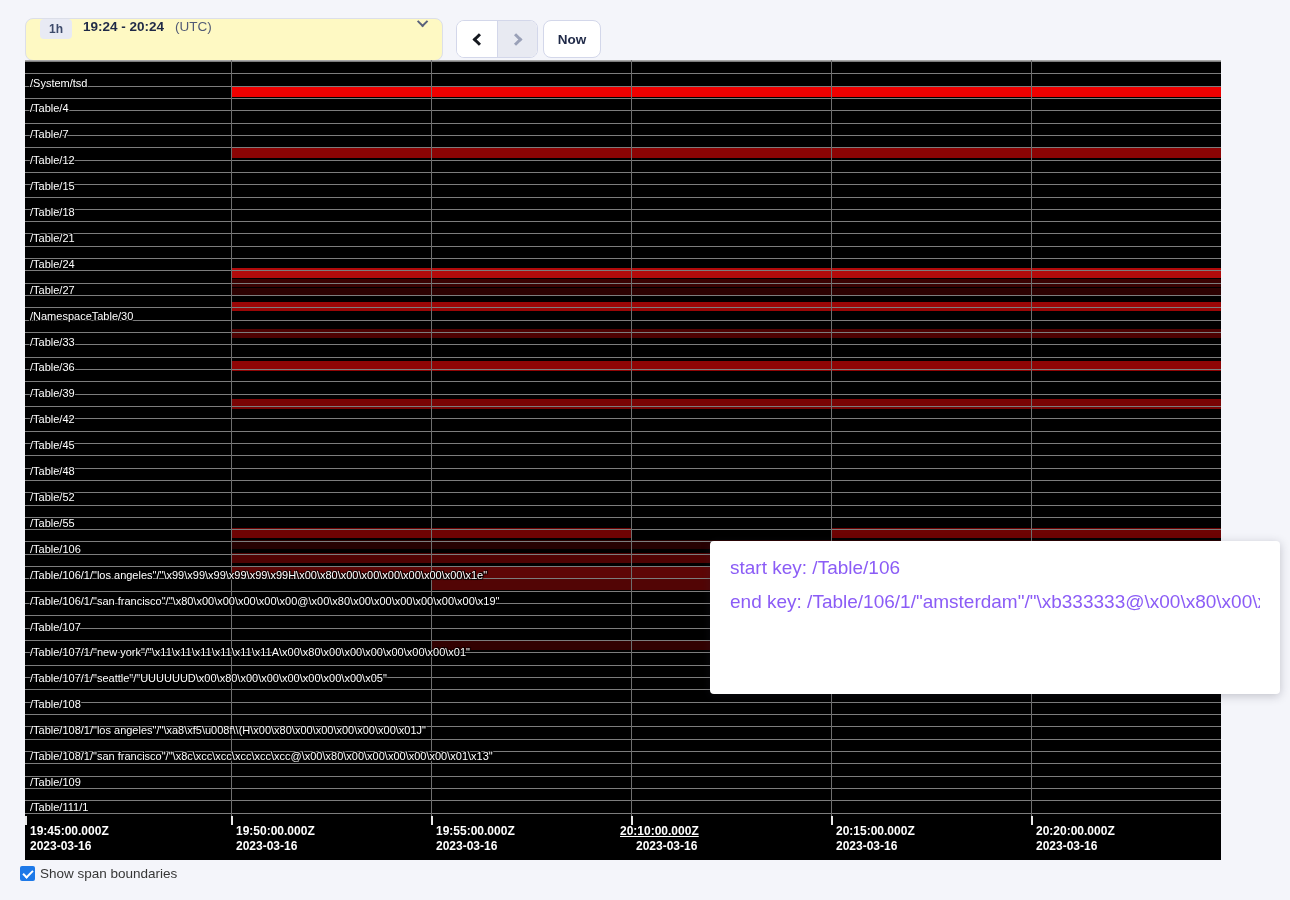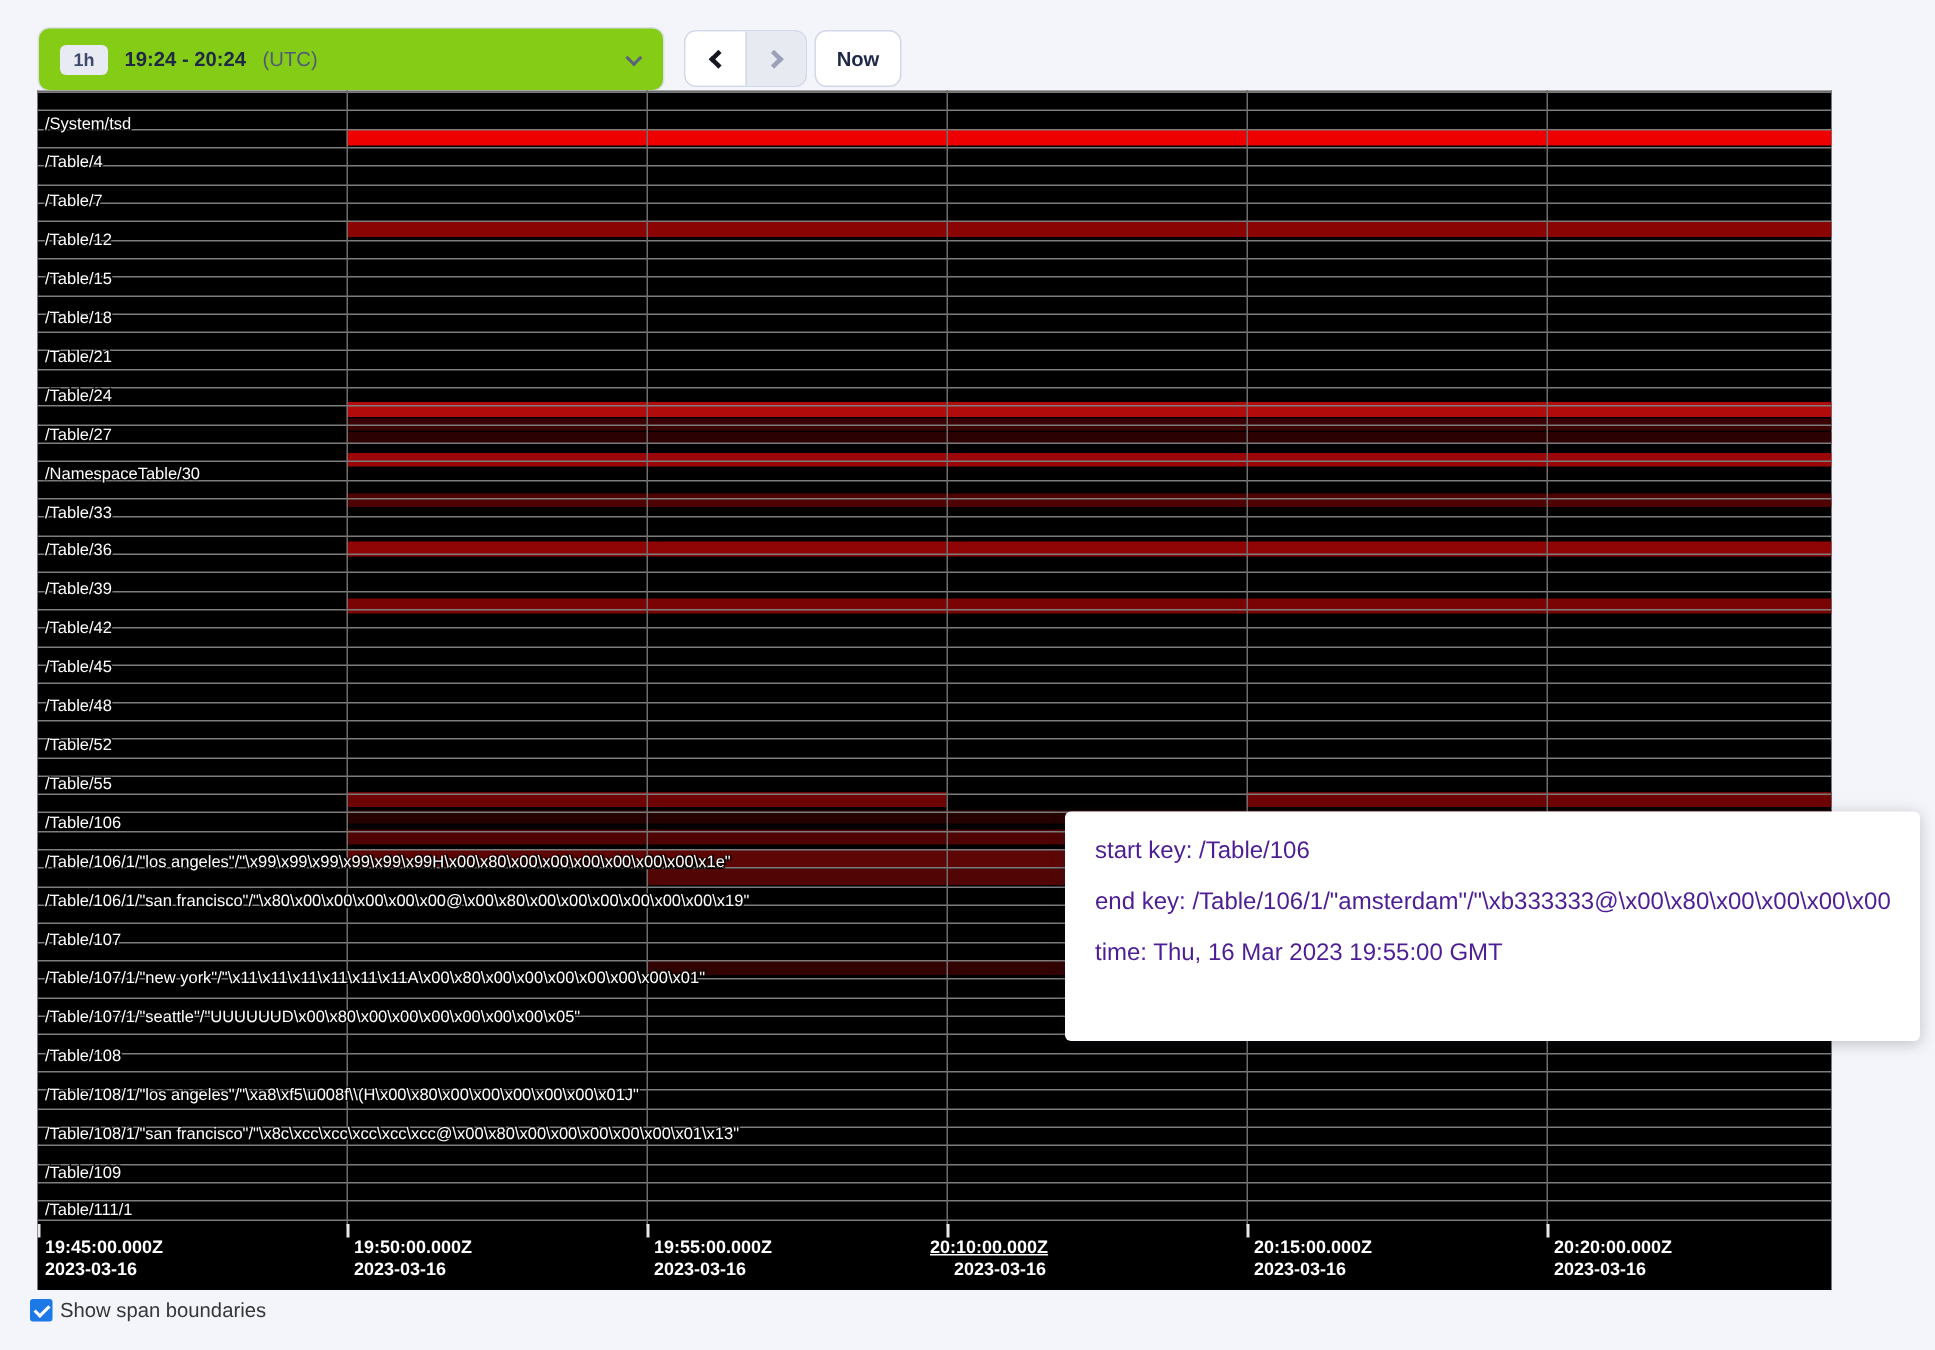--- a/index.html
+++ b/index.html
@@ -3,22 +3,22 @@
 <meta charset="utf-8">
 <style>
   * { box-sizing: border-box; }
   html,body { margin:0; padding:0; background:#f4f5fa; }
   body { font-family:"Liberation Sans", sans-serif; }
   .stage { position:relative; width:1290px; height:900px; background:#f4f5fa; overflow:hidden; }
 
   
   .time-dropdown{
     position:absolute; left:25px; top:18px; width:418px; height:43px;
-    background:#84cc16; border:1px solid #dcdfe9; border-radius:8px;
-    display:flex; align-items:center; padding:0 14px; gap:11px; cursor:pointer;
+    background:#fef9c3; border:1px solid #dcdfe9; border-radius:8px;
+    display:flex; align-items:flex-start; padding:0 14px; gap:11px; cursor:pointer;
   }
   .range-badge{
     background:#e8eaf4; color:#3d4a6b; font-size:12px; font-weight:bold;
     padding:4px 9px; border-radius:4px; line-height:1;
   }
   .range-text{ font-size:13.5px; font-weight:bold; color:#1f2947; }
   .range-zone{ font-size:13.5px; color:#525b76; }
   .caret{ margin-left:auto; width:8px; height:8px; border-left:2px solid #5a627c;
     border-bottom:2px solid #5a627c; transform:rotate(-45deg) translateY(-2px); }
 
@@ -60,21 +60,21 @@
   .tick{ position:absolute; width:2px; height:9px; background:#e8e8e8; }
   .axis-time{ position:absolute; color:#fff; font-size:12px; font-weight:bold; white-space:nowrap; }
   .axis-date{ position:absolute; color:#fff; font-size:12px; font-weight:bold; white-space:nowrap; }
 
   
   .tooltip{
     position:absolute; left:710px; top:541px; width:570px; height:153px;
     background:#fff; border-radius:4px; box-shadow:0 2px 10px rgba(40,40,60,.25);
     padding:10px 20px; z-index:20;
   }
-  .tooltip div{ font-size:16px; color:#4c1d95; line-height:34px; white-space:nowrap; overflow:hidden; }
+  .tooltip div{ font-size:19px; color:#8b5cf6; line-height:34px; white-space:nowrap; overflow:hidden; }
 
   
   .footer-check{
     position:absolute; left:20px; top:866px; display:flex; align-items:center; gap:5px;
     font-size:13.5px; color:#363636; cursor:pointer;
   }
   .checkbox{
     width:15px; height:15px; background:#1d79e8; border-radius:2px; position:relative;
     display:inline-block;
   }
@@ -236,21 +236,20 @@
       <div class="axis-time" style="left: 811px; top: 764px;">20:15:00.000Z</div>
       <div class="axis-date" style="left: 811px; top: 779px;">2023-03-16</div>
       <div class="tick" style="left: 1006px; top: 756px;"></div>
       <div class="axis-time" style="left: 1011px; top: 764px;">20:20:00.000Z</div>
       <div class="axis-date" style="left: 1011px; top: 779px;">2023-03-16</div>
     </div>
 
   <div class="tooltip">
     <div>start key: /Table/106</div>
     <div>end key: /Table/106/1/"amsterdam"/"\xb333333@\x00\x80\x00\x00\x00\x00\x00\x00#"</div>
-    <div>time: Thu, 16 Mar 2023 19:55:00 GMT</div>
   </div>
 
   <label class="footer-check">
     <span class="checkbox"></span>
     <span>Show span boundaries</span>
   </label>
 
 </div>
 
 </body></html>

